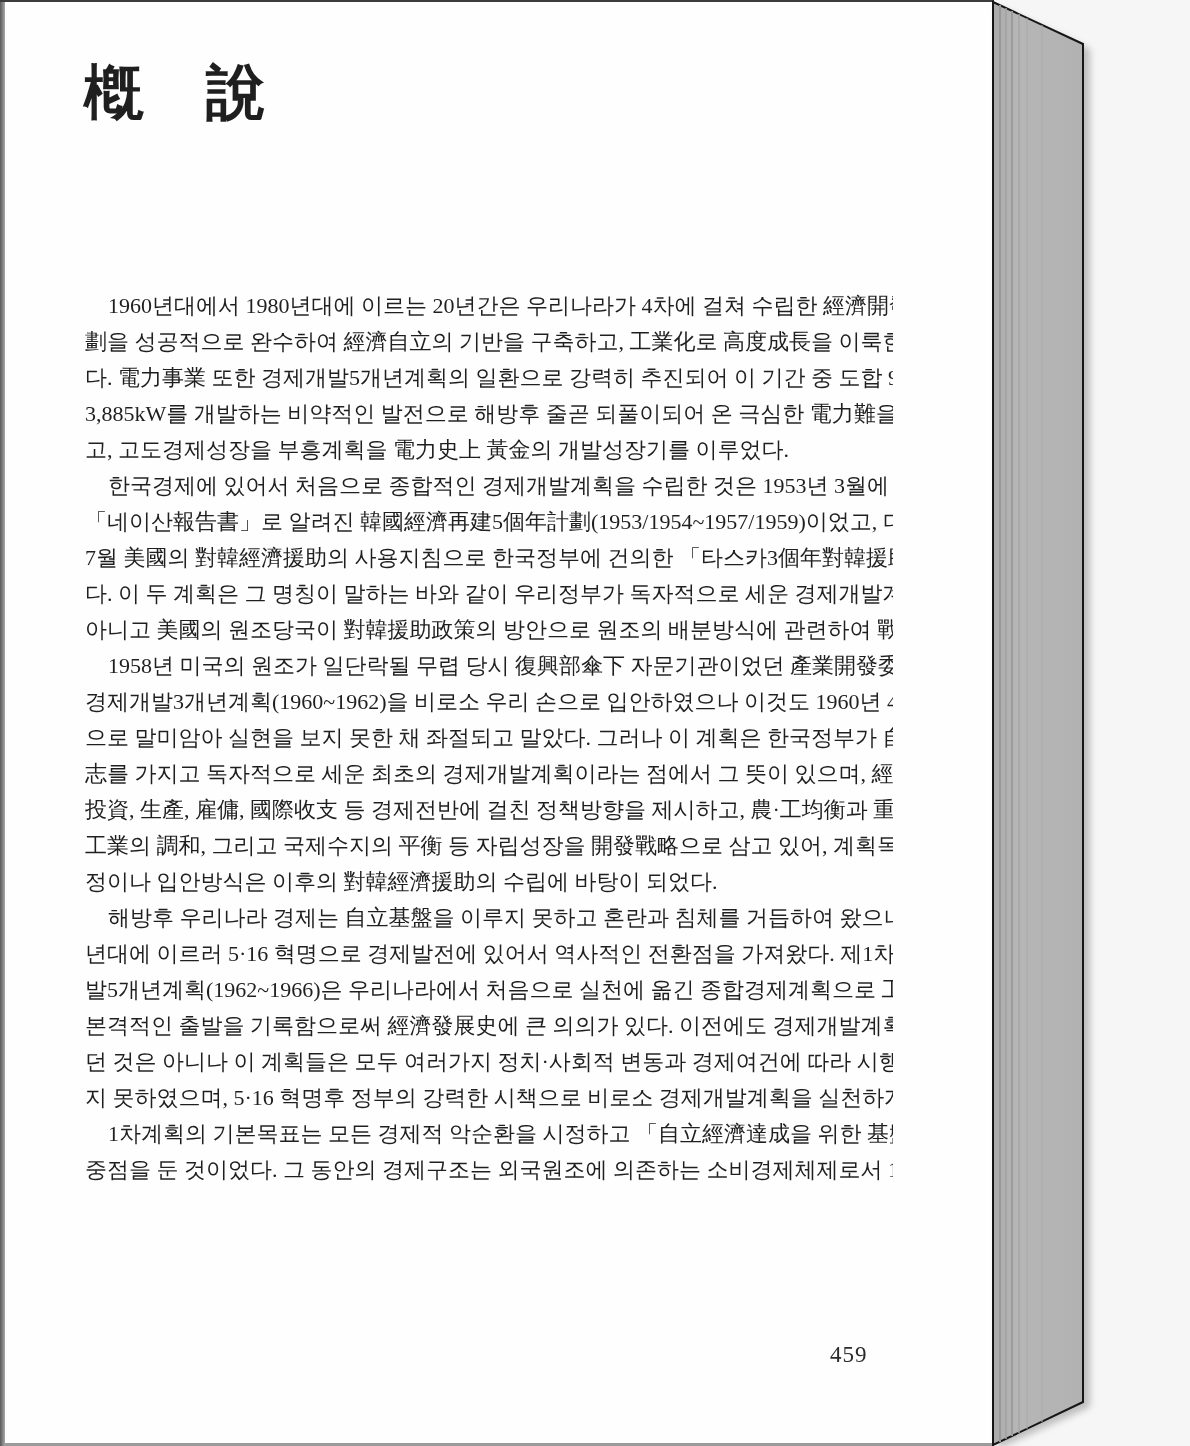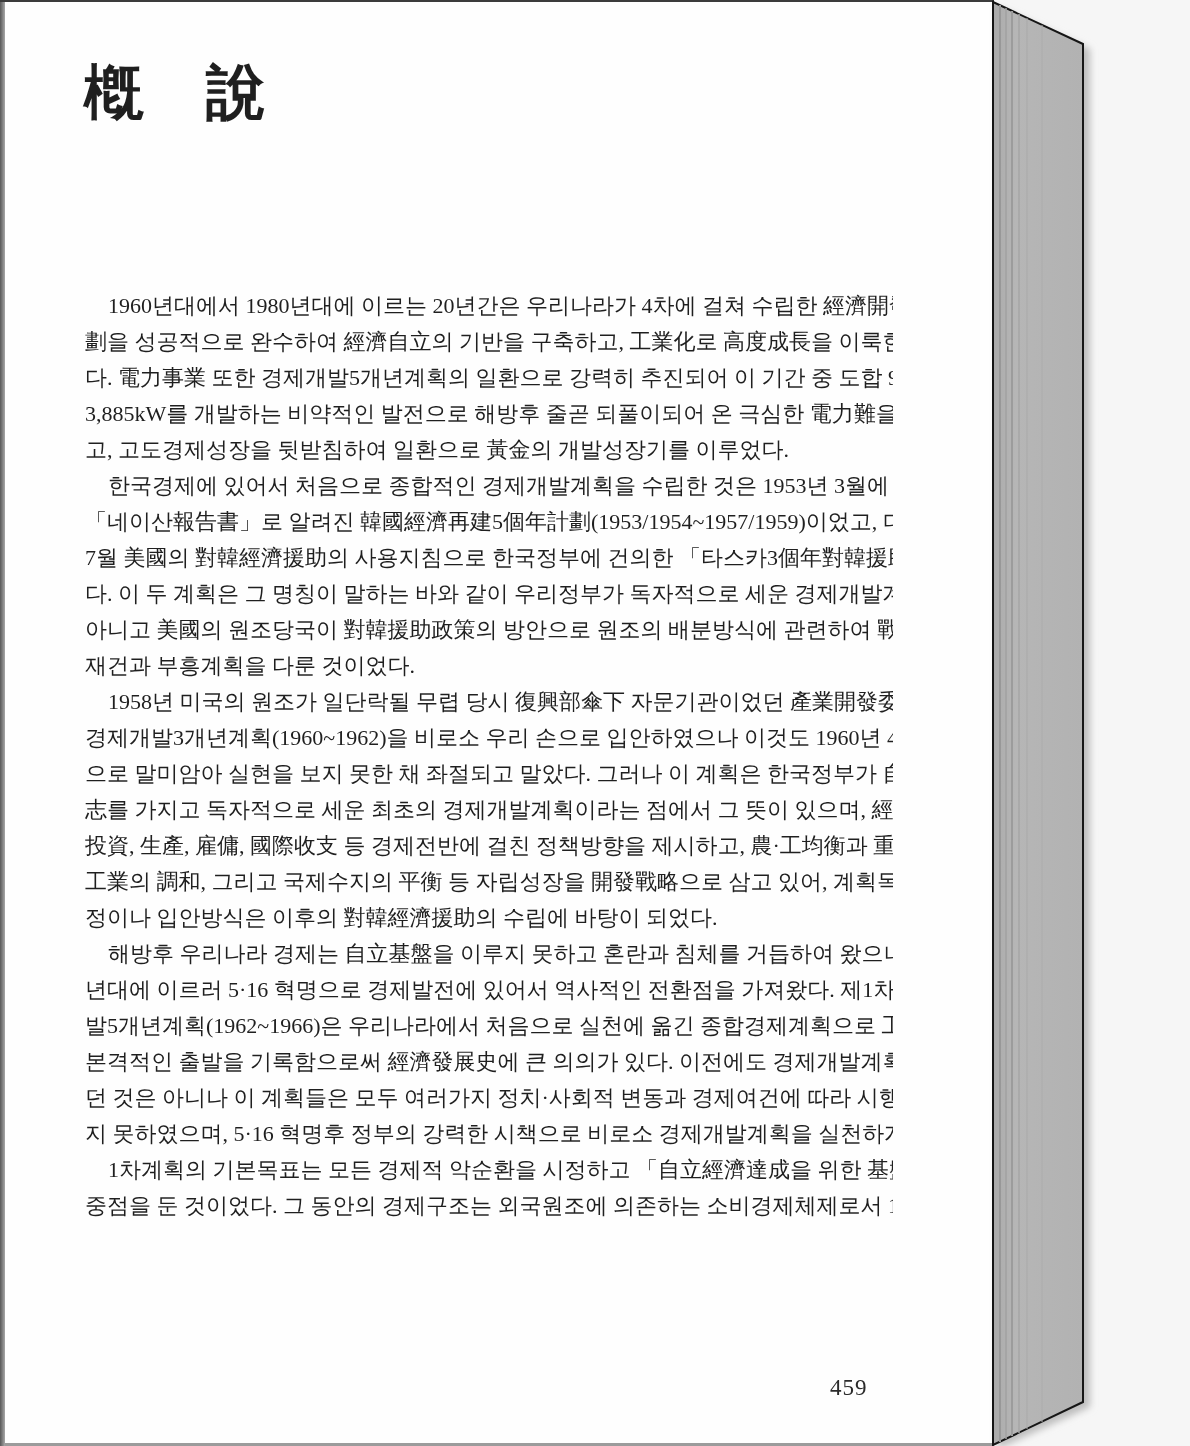--- a/index.html
+++ b/index.html
@@ -60,47 +60,45 @@
     text-align: justify;
     text-align-last: justify;
   }
   .line.first { text-indent: 23px; }
   .line.lastline { text-align-last: left; }
   .page-number {
     position: absolute; left: 830px; top: 1340px;
     font-size: 23px;
     color: #2a2a2a;
     letter-spacing: 1px;
-    margin-top: 33px;
   }
   .edge-svg { position: absolute; left: 0; top: 0; pointer-events: none; }
 </style>
 </head>
 <body>
 
 <div class="scene">
 
   <div class="page">
     <div class="page-left-edge"></div>
     <h1 class="title">槪　說</h1>
     <div class="body-text">
         <p class="para">
           <span class="line first">1960년대에서 1980년대에 이르는 20년간은 우리나라가 4차에 걸쳐 수립한 經濟開發5個年計</span>
           <span class="line">劃을 성공적으로 완수하여 經濟自立의 기반을 구축하고, 工業化로 高度成長을 이룩한 시기였</span>
           <span class="line">다. 電力事業 또한 경제개발5개년계획의 일환으로 강력히 추진되어 이 기간 중 도합 980만</span>
           <span class="line">3,885kW를 개발하는 비약적인 발전으로 해방후 줄곧 되풀이되어 온 극심한 電力難을 해소하</span>
-          <span class="line lastline">고, 고도경제성장을 뒷받침하여 일환으로 黃金의 개발성장기를 이루었다.</span>
+          <span class="line lastline">고, 고도경제성장을 부흥계획을 電力史上 黃金의 개발성장기를 이루었다.</span>
         </p>
         <p class="para">
           <span class="line first">한국경제에 있어서 처음으로 종합적인 경제개발계획을 수립한 것은 1953년 3월에 이른바</span>
           <span class="line">「네이산報告書」로 알려진 韓國經濟再建5個年計劃(1953/1954~1957/1959)이었고, 다음은 1953년</span>
           <span class="line">7월 美國의 對韓經濟援助의 사용지침으로 한국정부에 건의한 「타스카3個年對韓援助計劃」이었</span>
           <span class="line">다. 이 두 계획은 그 명칭이 말하는 바와 같이 우리정부가 독자적으로 세운 경제개발계획이</span>
           <span class="line">아니고 美國의 원조당국이 對韓援助政策의 방안으로 원조의 배분방식에 관련하여 戰後經濟의</span>
-          <span class="line lastline">재건과 부흥계획을 다룬 것이었다.</span>
         </p>
         <p class="para">
           <span class="line first">1958년 미국의 원조가 일단락될 무렵 당시 復興部傘下 자문기관이었던 產業開發委員會에서</span>
           <span class="line">경제개발3개년계획(1960~1962)을 비로소 우리 손으로 입안하였으나 이것도 1960년 4·19 혁명</span>
           <span class="line">으로 말미암아 실현을 보지 못한 채 좌절되고 말았다. 그러나 이 계획은 한국정부가 自立意</span>
           <span class="line">志를 가지고 독자적으로 세운 최초의 경제개발계획이라는 점에서 그 뜻이 있으며, 經濟成長,</span>
           <span class="line">投資, 生產, 雇傭, 國際收支 등 경제전반에 걸친 정책방향을 제시하고, 農·工均衡과 重·輕</span>
           <span class="line">工業의 調和, 그리고 국제수지의 平衡 등 자립성장을 開發戰略으로 삼고 있어, 계획목표 설</span>
           <span class="line lastline">정이나 입안방식은 이후의 對韓經濟援助의 수립에 바탕이 되었다.</span>
         </p>

